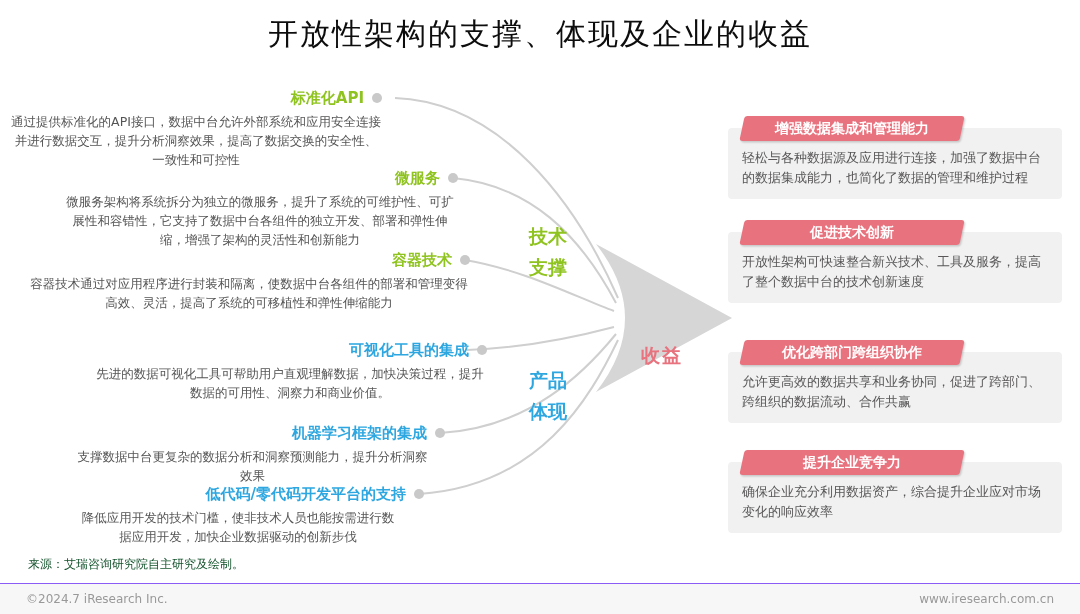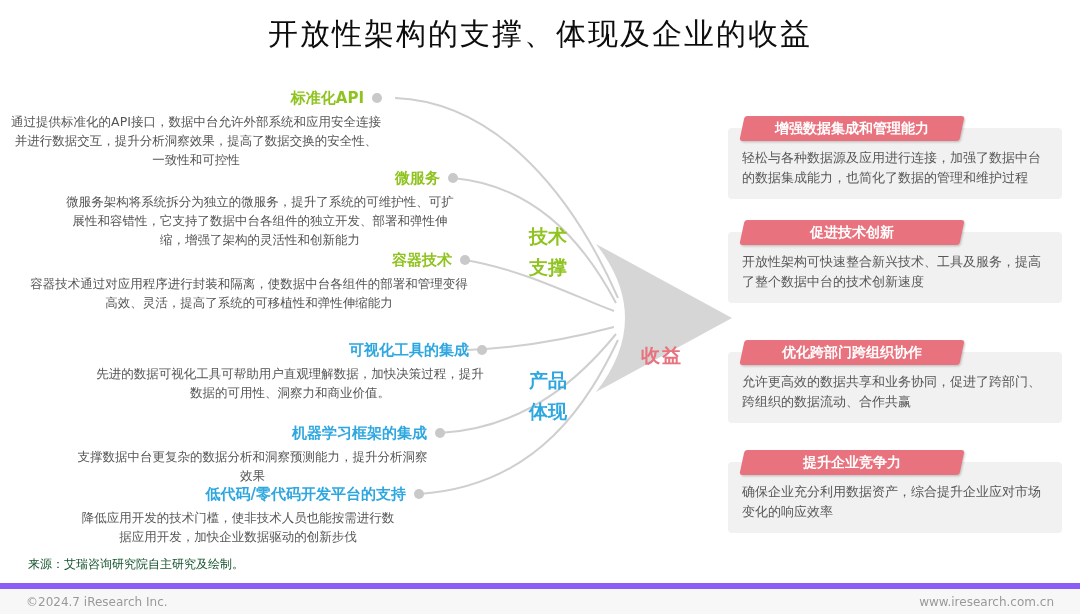--- a/index.html
+++ b/index.html
@@ -53,21 +53,21 @@
     font-size:14px; font-weight:bold; line-height:25px; text-align:center; white-space:nowrap;
   }
   .card-body {
     margin-top:-13px; background:#F1F1F1; border-radius:4px;
     padding:20px 14px 11px 14px; font-size:13px; line-height:20px; color:#595757;
   }
 
   .source { position:absolute; left:28px; top:556px; font-size:12px; color:#14532d; z-index:2; }
   .footer {
     position:absolute; left:0; bottom:0; width:100%; height:31px;
-    border-top:6px solid #8b5cf6; background:#f7f7f7;
+    border-top:1px solid #8b5cf6; background:#f7f7f7;
     display:flex; justify-content:space-between; align-items:center;
     padding:0 26px; font-size:12px; color:#999999; z-index:2;
   }
 </style>
 </head>
 <body>
 
 <div class="canvas">
 
   <svg class="connectors" width="1080" height="614" viewBox="0 0 1080 614">

